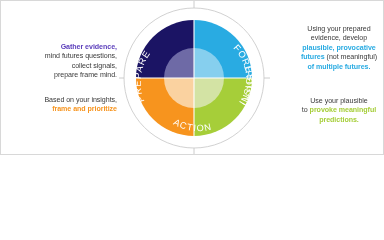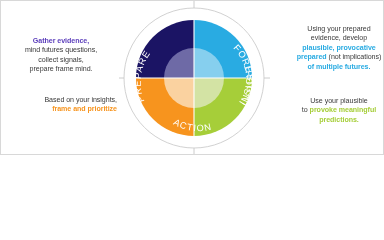--- a/index.html
+++ b/index.html
@@ -25,21 +25,21 @@
   .txt-block {
     position: absolute;
     font-size: 7.1px;
     line-height: 9.4px;
     color: #3a3a3a;
     letter-spacing: -0.05px;
   }
   .txt-left  { text-align: right; }
   .txt-right { text-align: center; margin-left: 15px; }
 
-  .tb-prepare  { left: 4px;   top: 36px;  width: 112px; text-align: center; }
+  .tb-prepare  { left: 4px;   top: 42px;  width: 112px; }
   .tb-action   { left: 4px;   top: 95px;  width: 112px; }
   .tb-foresight{ left: 266px; top: 24px;  width: 114px; }
   .tb-insight  { left: 266px; top: 96px;  width: 114px; }
 
   .em { font-weight: bold; }
   .em-prepare   { color: #5b3ebb; }
   .em-action    { color: #F7941E; }
   .em-foresight { color: #29ABE2; }
   .em-insight   { color: #A6CE39; }
   .plain-dark   { color: #3a3a3a; font-weight: normal; }
@@ -68,21 +68,21 @@
 
   <div class="txt-block txt-left tb-action">
     <span>Based on your insights,</span><br>
     <span class="em em-action">frame and prioritize</span><br>
   </div>
 
   <div class="txt-block txt-right tb-foresight">
     <span>Using your prepared</span><br>
     <span>evidence, develop</span><br>
     <span class="em em-foresight">plausible, provocative</span><br>
-    <span class="em em-foresight">prepared</span><span> </span><span class="plain-dark">(not implications)</span><br>
+    <span class="em em-foresight">futures</span><span> </span><span class="plain-dark">(not meaningful)</span><br>
     <span class="em em-foresight">of multiple futures.</span>
   </div>
 
   <div class="txt-block txt-right tb-insight">
     <span>Use your plausible</span><br>
     <span>to </span><span class="em em-insight">provoke meaningful</span><br>
     <span class="em em-insight">predictions.</span>
   </div>
 
   <div id="wheel">

